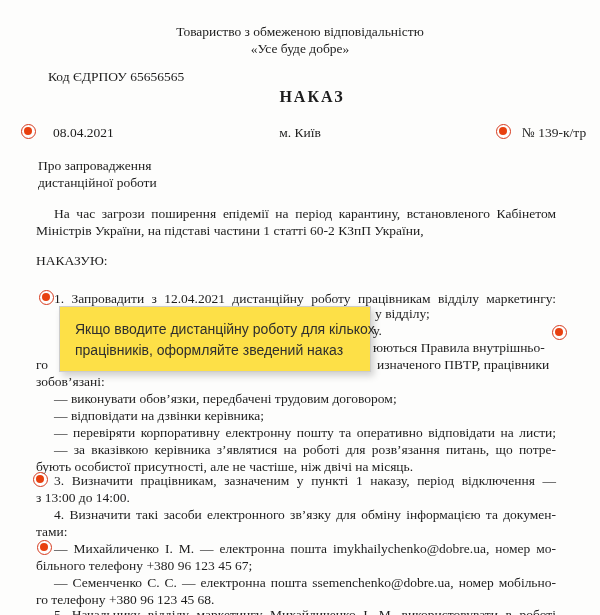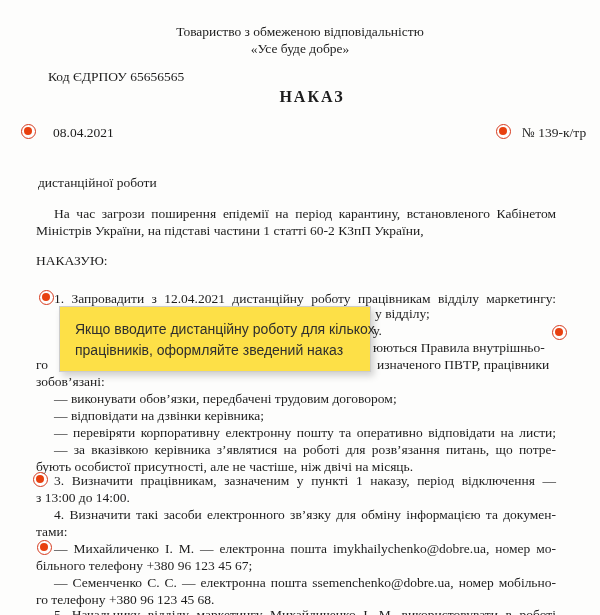--- a/index.html
+++ b/index.html
@@ -56,22 +56,24 @@
 <div id="page">
 
   <div class="hline center" style="top:23px">Товариство з обмеженою відповідальністю</div>
   <div class="hline center" style="top:40px">«Усе буде добре»</div>
 
   <div class="hline" style="left:48px;top:68px">Код ЄДРПОУ 65656565</div>
 
   <div class="hline center doc-title" style="top:88px">НАКАЗ</div>
 
   <div class="hline" style="left:53px;top:124px">08.04.2021</div>
+  <div class="hline center" style="top:124px">м. Київ</div>
   <div class="hline" style="left:522px;top:124px">№ 139-к/тр</div>
 
+  <div class="hline" style="left:38px;top:157px">Про запровадження</div>
   <div class="hline" style="left:38px;top:174px">дистанційної роботи</div>
 
   <div>
       <div class="line just" style="left: 36px; top: 205px; width: 520px; text-indent: 18px;">На час загрози поширення епідемії на період карантину, встановленого Кабінетом</div>
       <div class="line" style="left: 36px; top: 222px;">Міністрів України, на підставі частини 1 статті 60-2 КЗпП України,</div>
       <div class="line" style="left: 36px; top: 252px;">НАКАЗУЮ:</div>
       <div class="line just" style="left: 36px; top: 290px; width: 520px; text-indent: 18px;">1. Запровадити з 12.04.2021 дистанційну роботу працівникам відділу маркетингу:</div>
       <div class="line" style="left: 375px; top: 305px;">у відділу;</div>
       <div class="line" style="left: 373px; top: 322px;">у.</div>
       <div class="line" style="left: 373px; top: 339px;">юються Правила внутрішньо-</div>

